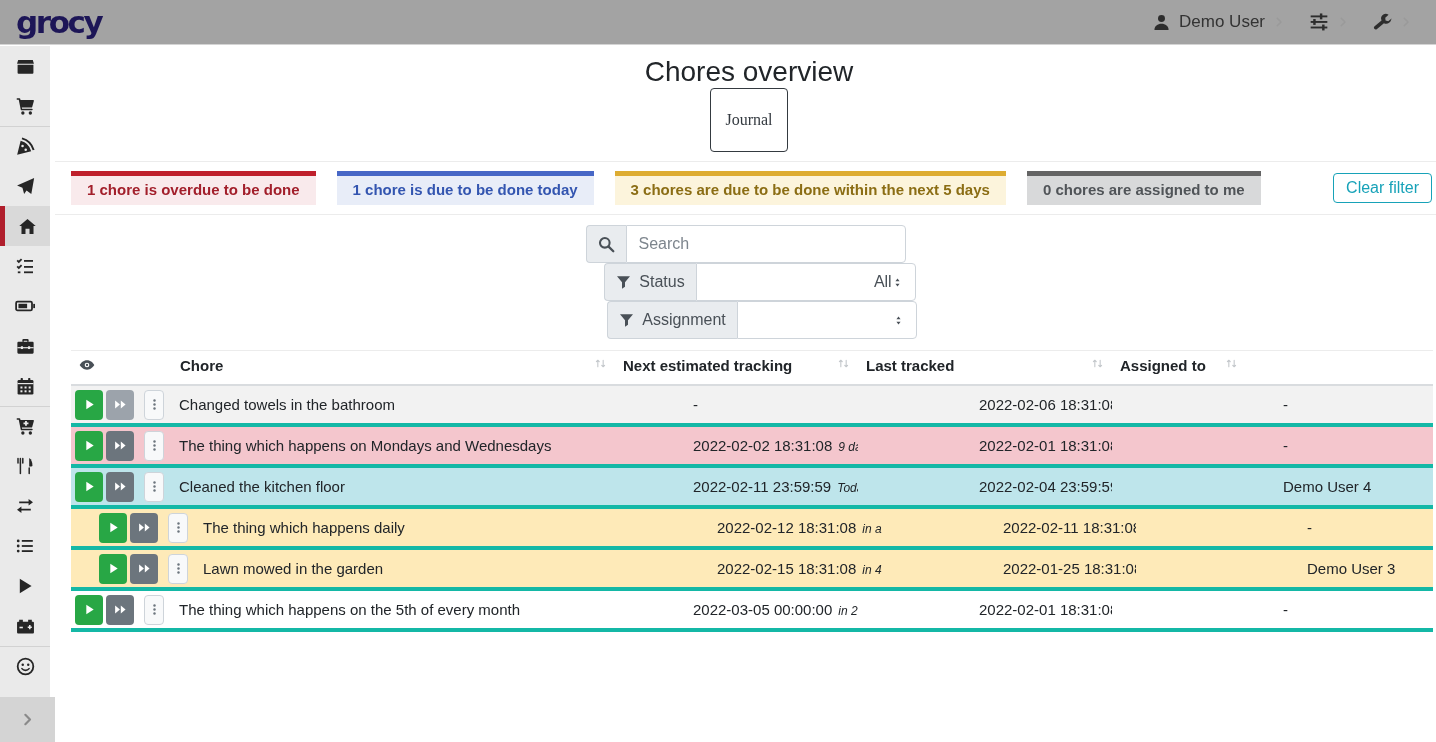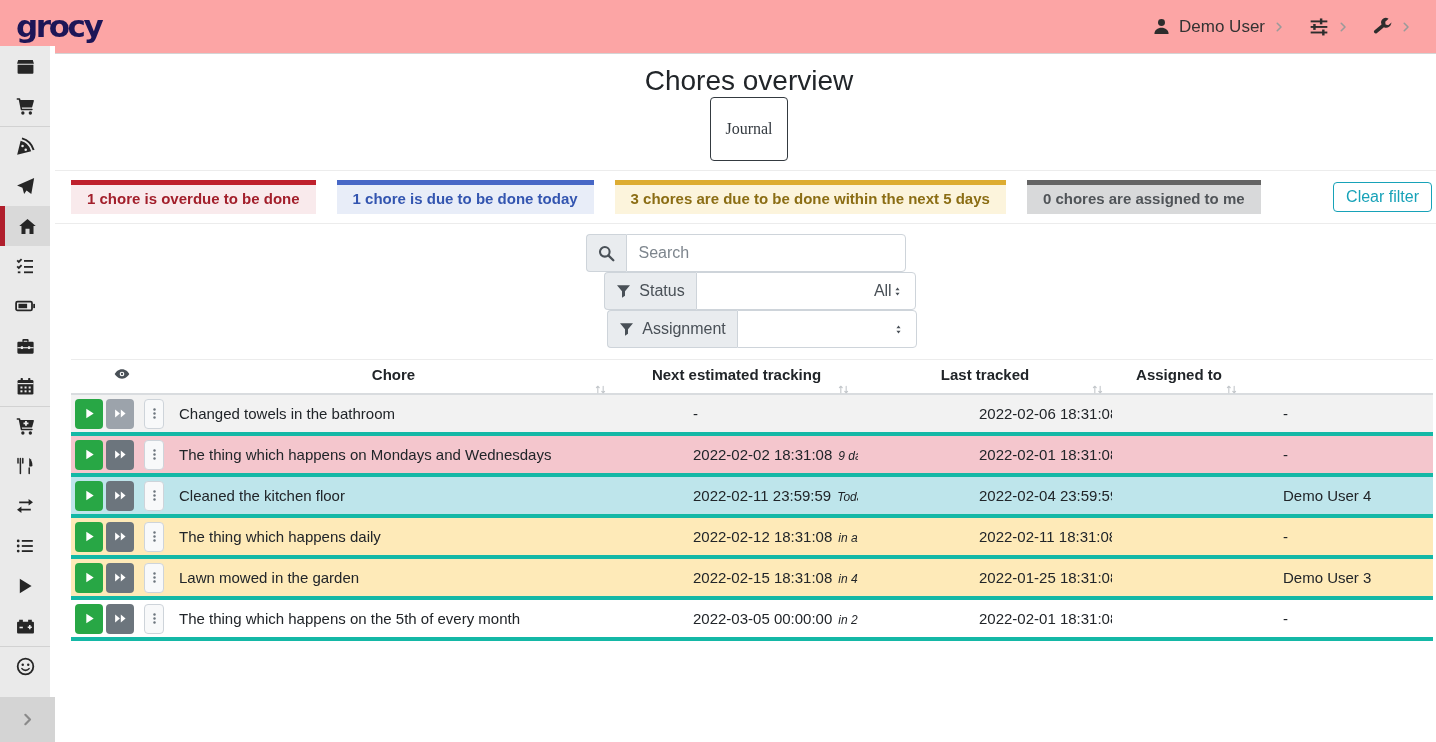--- a/index.html
+++ b/index.html
@@ -12,21 +12,21 @@
     --row-danger:#f4c6cd; --row-info:#bee5eb; --row-warning:#feeab8; --row-stripe:#f2f2f2;
     --sidebar-active-border:#b01e2c;
   }
   *{box-sizing:border-box;}
   html,body{margin:0;padding:0;}
   body{width:1436px;height:742px;overflow:hidden;background:#fff;
        font-family:"Liberation Sans","DejaVu Sans",sans-serif;color:#212529;position:relative;}
   svg{display:block;}
 
   
-  .navbar{height:54px;background:#fca5a5;border-bottom:1px solid #d4d4d4;
+  .navbar{height:45px;background:#a3a3a3;border-bottom:1px solid #d4d4d4;
           display:flex;align-items:center;justify-content:space-between;padding:0 24px 0 16px;}
   .brand{font-family:"DejaVu Sans",sans-serif;font-size:31px;font-weight:800;
          letter-spacing:-2.4px;color:var(--brand);line-height:1;cursor:pointer;}
   .nav-right{display:flex;align-items:center;gap:24px;}
   .nav-group{display:flex;align-items:center;gap:8px;font-size:17px;color:#333;cursor:pointer;}
   .nav-ico{color:#2d2d2d;}
   .caret{color:#9a9a9a;}
 
   
   .sidebar{position:absolute;top:46px;left:0;width:55px;bottom:0;background:#fff;}
@@ -66,29 +66,29 @@
   .search-input::placeholder{color:#7d858d;}
   .fake-select{display:flex;align-items:center;justify-content:flex-end;border:1px solid #ced4da;
                border-radius:0 4px 4px 0;background:#fff;padding:0 12px;font-size:16px;color:#495057;cursor:pointer;}
   .sel-status{width:220px;} .sel-assign{width:180px;}
   .grp-status{margin-left:29px;} .grp-assign{margin-left:33px;}
 
   
   .table{margin:0 3px 0 16px;font-size:15px;}
   .thead{display:grid;grid-template-columns:101px 443px 243px 254px 134px 1fr;
          border-top:1px solid #ececec;border-bottom:2px solid #d9dcdf;}
-  .th{padding:6px 8px;font-weight:700;display:flex;align-items:center;height:33px;cursor:pointer;flex-direction:column;}
+  .th{padding:6px 8px;font-weight:700;display:flex;height:33px;cursor:pointer;}
   .th .sort{margin-left:auto;}
   .tbody .trow{display:grid;grid-template-columns:101px 443px 254px 243px 1fr;height:41px;
                align-items:center;border-bottom:4px solid #14b8a6;}
   .trow{grid-template-columns:101px 443px 243px 254px 1fr !important;}
   .row-stripe{background:var(--row-stripe);}
   .row-overdue{background:var(--row-danger);}
   .row-today{background:var(--row-info);}
-  .row-soon{background:var(--row-warning);}
+  .row-soon{background:var(--row-warning);padding-left:24px;}
   .cell{padding:0 8px;white-space:nowrap;overflow:hidden;}
   .cell.actions{display:flex;align-items:center;gap:3px;padding:0 0 0 4px;}
   .btnrow{border:none;border-radius:4px;width:28px;height:30px;display:flex;align-items:center;
           justify-content:center;color:#fff;cursor:pointer;padding:0;}
   .btn-play{background:var(--green);}
   .btn-skip{background:var(--gray-button);}
   .btn-skip.disabled{background:var(--gray-button-disabled);}
   .btn-menu{width:20px;height:30px;background:#f8f9fa;border:1px solid #ced4da;border-radius:4px;
             color:#6c757d;display:flex;align-items:center;justify-content:center;margin-left:7px;cursor:pointer;padding:0;}
   .cell.chore{padding-left:7px;}

